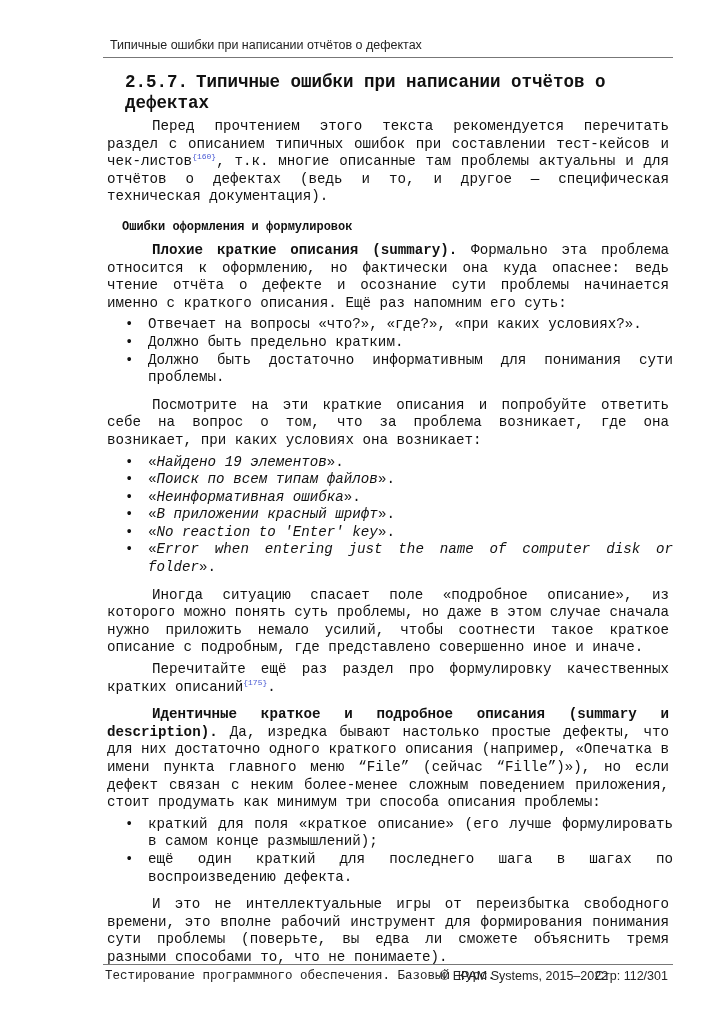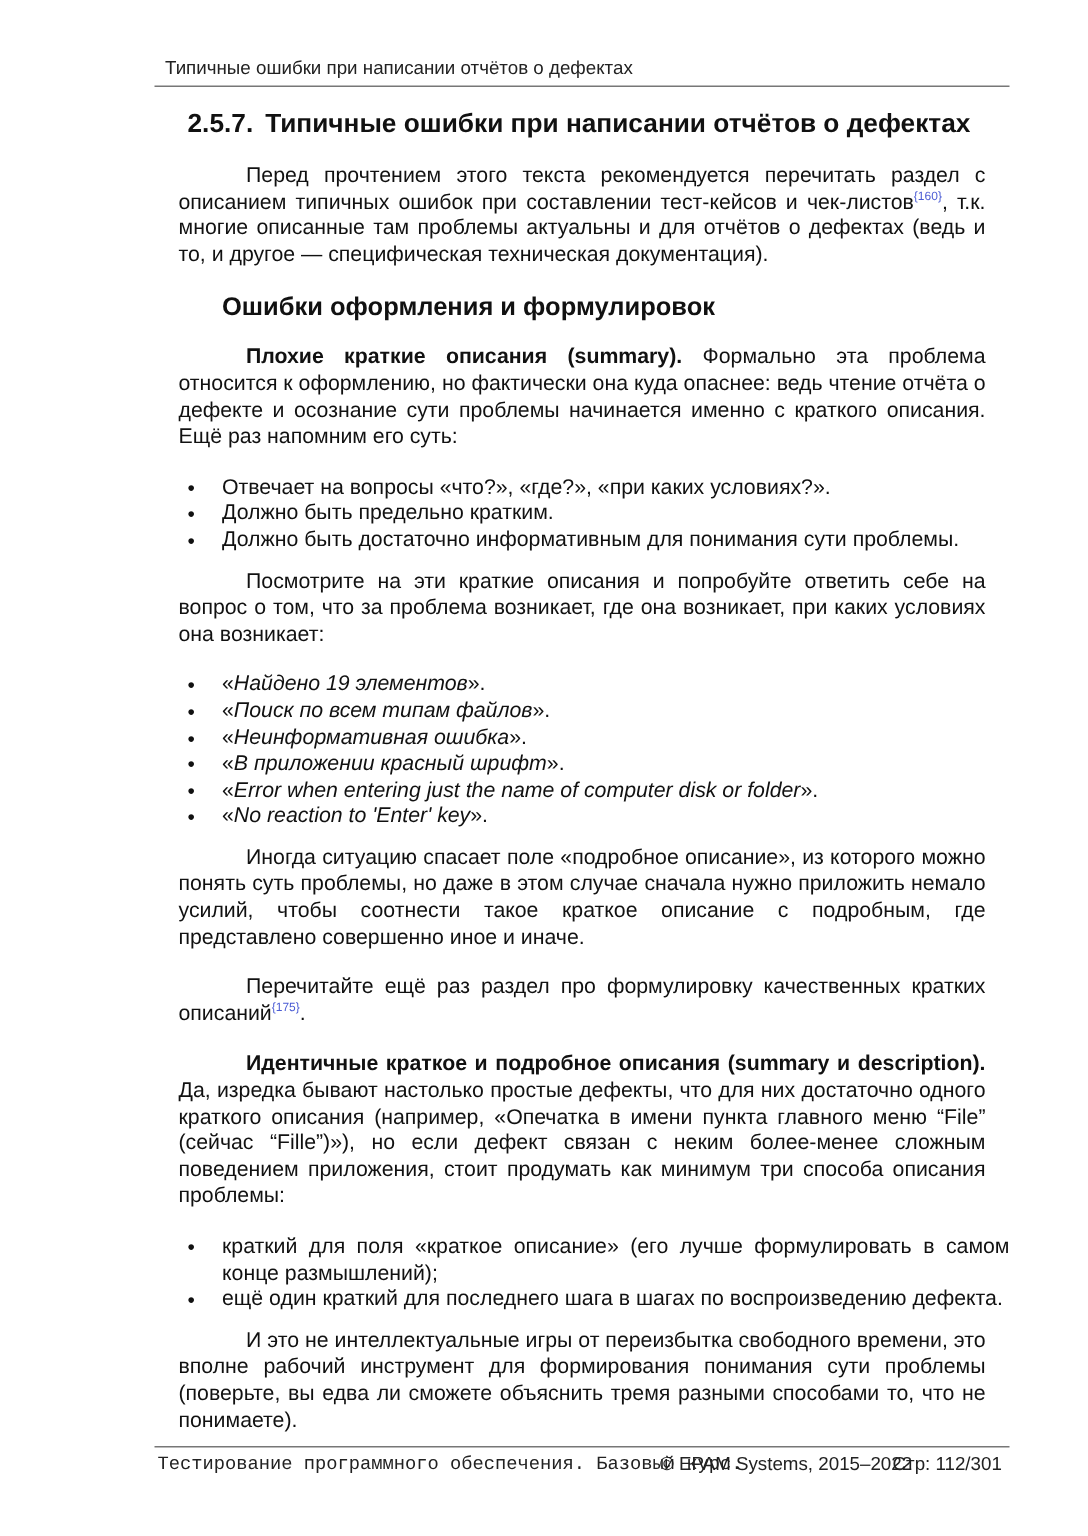--- a/index.html
+++ b/index.html
@@ -1,24 +1,24 @@
 <!DOCTYPE html>
 <html><head>
 <meta charset="utf-8">
 <style>
   html, body { margin: 0; padding: 0; background: #ffffff; }
   body { width: 725px; height: 1024px; position: relative; overflow: hidden;
          font-family: "Liberation Sans", sans-serif; color: #111; }
   .running-header { position: absolute; left: 110px; top: 38px; font-size: 12.5px; color: #222; }
   .header-rule { position: absolute; left: 103px; top: 57px; width: 570px; height: 1px; background: #777; }
-  .content { position: absolute; left: 103px; top: 72px; width: 570px; font-size: 14.2px; line-height: 17.6px; }
+  .content { position: absolute; left: 103px; top: 72px; width: 570px; font-size: 14.2px; line-height: 17.6px; font-family: Liberation Mono, monospace; }
   h2 { font-size: 17.5px; font-weight: bold; margin: 0 0 3px 22px; line-height: 21px; }
   h2 .num { margin-right: 8px; }
-  h3 { font-size: 17px; font-weight: bold; margin: 12px 0 5px 45px; line-height: 19px; }
-  p { margin: 16px; text-align: justify; text-indent: 45px; }
+  h3 { font-size: 12px; font-weight: bold; margin: 12px 0 5px 19px; line-height: 19px; }
+  p { margin: 4px; text-align: justify; text-indent: 45px; }
   p.gap { margin-top: 10px; }
   b { font-weight: bold; }
   sup.ref { font-size: 8px; color: #4a5bd4; vertical-align: super; line-height: 0; }
   ul { margin: 2px 0 0 0; padding: 0; list-style: none; }
   ul li { position: relative; padding-left: 45px; text-align: justify; }
   ul li::before { content: "•"; position: absolute; left: 22px; top: 0; font-size: 14px; }
   i { font-style: italic; }
   .footer-rule { position: absolute; left: 103px; top: 964px; width: 570px; height: 1px; background: #777; }
   .footer { position: absolute; left: 105px; top: 969px; width: 570px; font-size: 12.5px; color: #222; }
   .footer .left { position: absolute; left: 0; font-family: Liberation Mono, monospace; }
@@ -46,22 +46,22 @@
     <li>Должно быть предельно кратким.</li>
     <li>Должно быть достаточно информативным для понимания сути проблемы.</li>
   </ul>
 
   <p class="gap">Посмотрите на эти краткие описания и попробуйте ответить себе на вопрос о том, что за проблема возникает, где она возникает, при каких условиях она возникает:</p>
   <ul>
     <li><span>«</span><i>Найдено 19 элементов</i><span>».</span></li>
     <li><span>«</span><i>Поиск по всем типам файлов</i><span>».</span></li>
     <li><span>«</span><i>Неинформативная ошибка</i><span>».</span></li>
     <li><span>«</span><i>В приложении красный шрифт</i><span>».</span></li>
+    <li><span>«</span><i>No reaction to 'Enter' key</i><span>».</span></li>
     <li><span>«</span><i>Error when entering just the name of computer disk or folder</i><span>».</span></li>
-    <li><span>«</span><i>No reaction to 'Enter' key</i><span>».</span></li>
   </ul>
 
   <p class="gap">Иногда ситуацию спасает поле «подробное описание», из которого можно понять суть проблемы, но даже в этом случае сначала нужно приложить немало усилий, чтобы соотнести такое краткое описание с подробным, где представлено совершенно иное и иначе.</p>
   <p><span>Перечитайте ещё раз раздел про формулировку качественных кратких описаний</span><sup class="ref">{175}</sup><span>.</span></p>
 
   <p class="gap"><b>Идентичные краткое и подробное описания (summary и description).</b><span> Да, изредка бывают настолько простые дефекты, что для них достаточно одного краткого описания (например, «Опечатка в имени пункта главного меню “File” (сейчас “Fille”)»), но если дефект связан с неким более-менее сложным поведением приложения, стоит продумать как минимум три способа описания проблемы:</span></p>
   <ul>
     <li>краткий для поля «краткое описание» (его лучше формулировать в самом конце размышлений);</li>
     <li>ещё один краткий для последнего шага в шагах по воспроизведению дефекта.</li>
   </ul>

